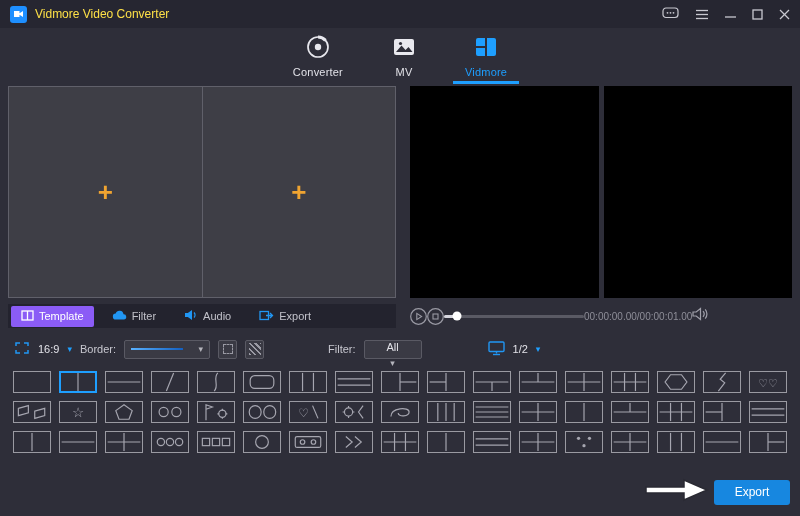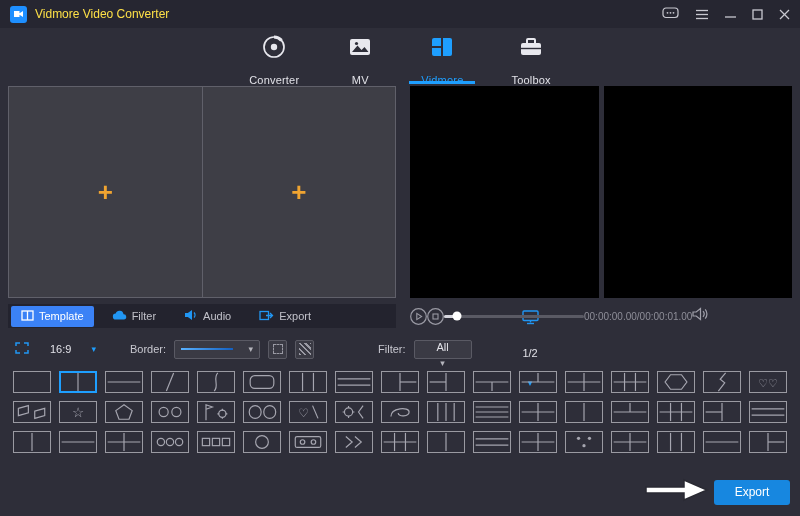--- a/index.html
+++ b/index.html
@@ -7,60 +7,60 @@
 
   
   .titlebar{height:28px;background:#262631;display:flex;align-items:center;padding:0 10px;box-sizing:border-box;}
   .app-logo{width:17px;height:17px;background:#1e8fff;border-radius:3px;display:flex;align-items:center;justify-content:center;margin-right:8px;flex:0 0 auto;}
   .tb-title{font-size:12px;color:#fde047;}
   .tb-controls{margin-left:auto;display:flex;align-items:center;gap:16px;}
   .tb-btn{display:flex;align-items:center;justify-content:center;cursor:default;}
 
   
   .nav{display:flex;justify-content:center;gap:48px;padding-top:6px;height:50px;}
-  .nav-tab{display:flex;flex-direction:column;align-items:center;gap:12px;font-size:11px;color:#e2e2e8;position:relative;padding-bottom:7px;}
+  .nav-tab{display:flex;flex-direction:column;align-items:center;gap:4px;font-size:11px;color:#e2e2e8;position:relative;padding-bottom:7px;}
   .nav-tab .lbl{letter-spacing:.2px;}
   .nav-tab.active .lbl{color:#1e9fff;}
   .nav-tab.active::after{content:"";position:absolute;bottom:0;left:50%;transform:translateX(-50%);width:66px;height:3px;background:#1e9fff;}
 
   
   .workspace{display:flex;gap:14px;padding:2px 8px 0;height:212px;box-sizing:content-box;}
   .editor{width:388px;display:flex;border:1px solid #60606a;box-sizing:border-box;}
   .slot{flex:1;background:#3e3e46;display:flex;align-items:center;justify-content:center;}
   .slot + .slot{border-left:1px solid #60606a;}
   .plus{color:#f0a431;font-size:26px;font-weight:bold;line-height:1;}
   .preview{flex:1;display:flex;gap:5px;}
   .ppanel{flex:1;background:#000;}
 
   
   .subrow{display:flex;gap:14px;padding:0 8px;margin-top:6px;height:24px;align-items:center;}
   .subtabs{width:388px;height:24px;background:#23232e;display:flex;align-items:center;gap:8px;padding:0 3px;box-sizing:border-box;}
   .subtab{display:flex;align-items:center;gap:5px;font-size:11px;color:#c2c2ca;padding:3px 10px;border-radius:2px;}
-  .subtab.active{background:#3b82f6;color:#fff;}
+  .subtab.active{background:#8b5cf6;color:#fff;}
   .player{flex:1;display:flex;align-items:center;gap:0;min-width:0;}
   .circle-btn{width:17px;height:17px;border-radius:50%;display:flex;align-items:center;justify-content:center;flex:0 0 auto;}
   .slider{flex:1;max-width:140px;height:3px;background:#5a5a64;border-radius:2px;position:relative;}
   .slider-fill{position:absolute;left:0;top:0;height:3px;width:9%;background:#d6d6de;border-radius:2px;}
   .slider-dot{position:absolute;left:9%;top:50%;transform:translate(-50%,-50%);width:9px;height:9px;background:#fff;border-radius:50%;}
   .time{font-size:10px;color:#8e8e98;white-space:nowrap;}
 
   
   .toolbar{display:flex;align-items:center;gap:8px;padding:0 14px;margin-top:9px;height:24px;font-size:11px;color:#c8c8d0;}
-  .tb-group{display:flex;align-items:center;gap:20px;}
+  .tb-group{display:flex;align-items:center;gap:8px;}
   .caret{color:#1e9fff;font-size:9px;line-height:1;}
   .caret.gray{color:#b4b4bc;}
   .ratio-txt,.page-txt{color:#e2e2e8;}
   .dd{background:#3a3a44;border:1px solid #5a5a64;border-radius:2px;display:flex;align-items:center;justify-content:space-between;gap:6px;padding:0 6px;height:19px;box-sizing:border-box;}
   .dd.border-dd{width:86px;}
   .dd.screen-dd{width:58px;color:#e2e2e8;flex-direction:column;}
   .line-sample{width:52px;height:2px;background:linear-gradient(90deg,#5ab2ff,#1460c0);}
   .sq-btn{width:19px;height:19px;background:#3a3a44;border:1px solid #5a5a64;border-radius:2px;display:flex;align-items:center;justify-content:center;box-sizing:border-box;}
   .dotted-inner{width:10px;height:10px;border:1px dashed #9a9aa4;box-sizing:border-box;}
   .hatch-inner{width:12px;height:12px;background:repeating-linear-gradient(45deg,#9a9aa4 0,#9a9aa4 1.5px,transparent 1.5px,transparent 4px);}
-  .ml1{margin-left:26px;} .ml2{margin-left:56px;} .ml3{margin-left:42px;flex-direction:column;}
+  .ml1{} .ml2{margin-left:56px;} .ml3{margin-left:58px;}
 
   
   .grid{display:grid;grid-template-columns:repeat(17,38px);justify-content:space-between;row-gap:8px;padding:10px 13px 0;}
   .tcell{width:38px;height:22px;border:1px solid #9a9aa2;box-sizing:border-box;display:flex;align-items:center;justify-content:center;background:transparent;}
   .tcell.selected{border:2px solid #1e9fff;}
   .tcell svg{display:block;}
 
   
   .footer{position:absolute;right:10px;bottom:9px;display:flex;align-items:center;gap:4px;}
   .export-btn{width:76px;height:25px;background:#1787e0;color:#fff;border:none;border-radius:3px;font-size:12px;font-family:"Liberation Sans",sans-serif;display:flex;align-items:center;justify-content:center;}
@@ -139,30 +139,20 @@
     </div>
     <div class="nav-tab active">
       <span>
         <svg width="26" height="26" viewBox="0 0 26 26">
             <rect x="3" y="4" width="20" height="18" rx="2" fill="#1e9fff"></rect>
             <line x1="13" y1="4" x2="13" y2="22" stroke="#2e2e39" stroke-width="2"></line>
             <line x1="3" y1="13" x2="13" y2="13" stroke="#2e2e39" stroke-width="2"></line>
           </svg>
       </span>
       <span class="lbl">Vidmore</span>
-    </div>
-    <div class="nav-tab">
-      <span>
-        <svg width="26" height="26" viewBox="0 0 26 26">
-            <path d="M9,9 V6 a1,1 0 0 1 1,-1 h6 a1,1 0 0 1 1,1 v3" fill="none" stroke="#e8e8ee" stroke-width="2"></path>
-            <rect x="3" y="9" width="20" height="12" rx="2" fill="#e8e8ee"></rect>
-            <line x1="3" y1="14.5" x2="23" y2="14.5" stroke="#2e2e39" stroke-width="1.4"></line>
-          </svg>
-      </span>
-      <span class="lbl">Toolbox</span>
     </div>
   </div>
 
   <div class="workspace">
     <div class="editor">
       <div class="slot">
         <span class="plus">+</span>
       </div>
       <div class="slot">
         <span class="plus">+</span>

